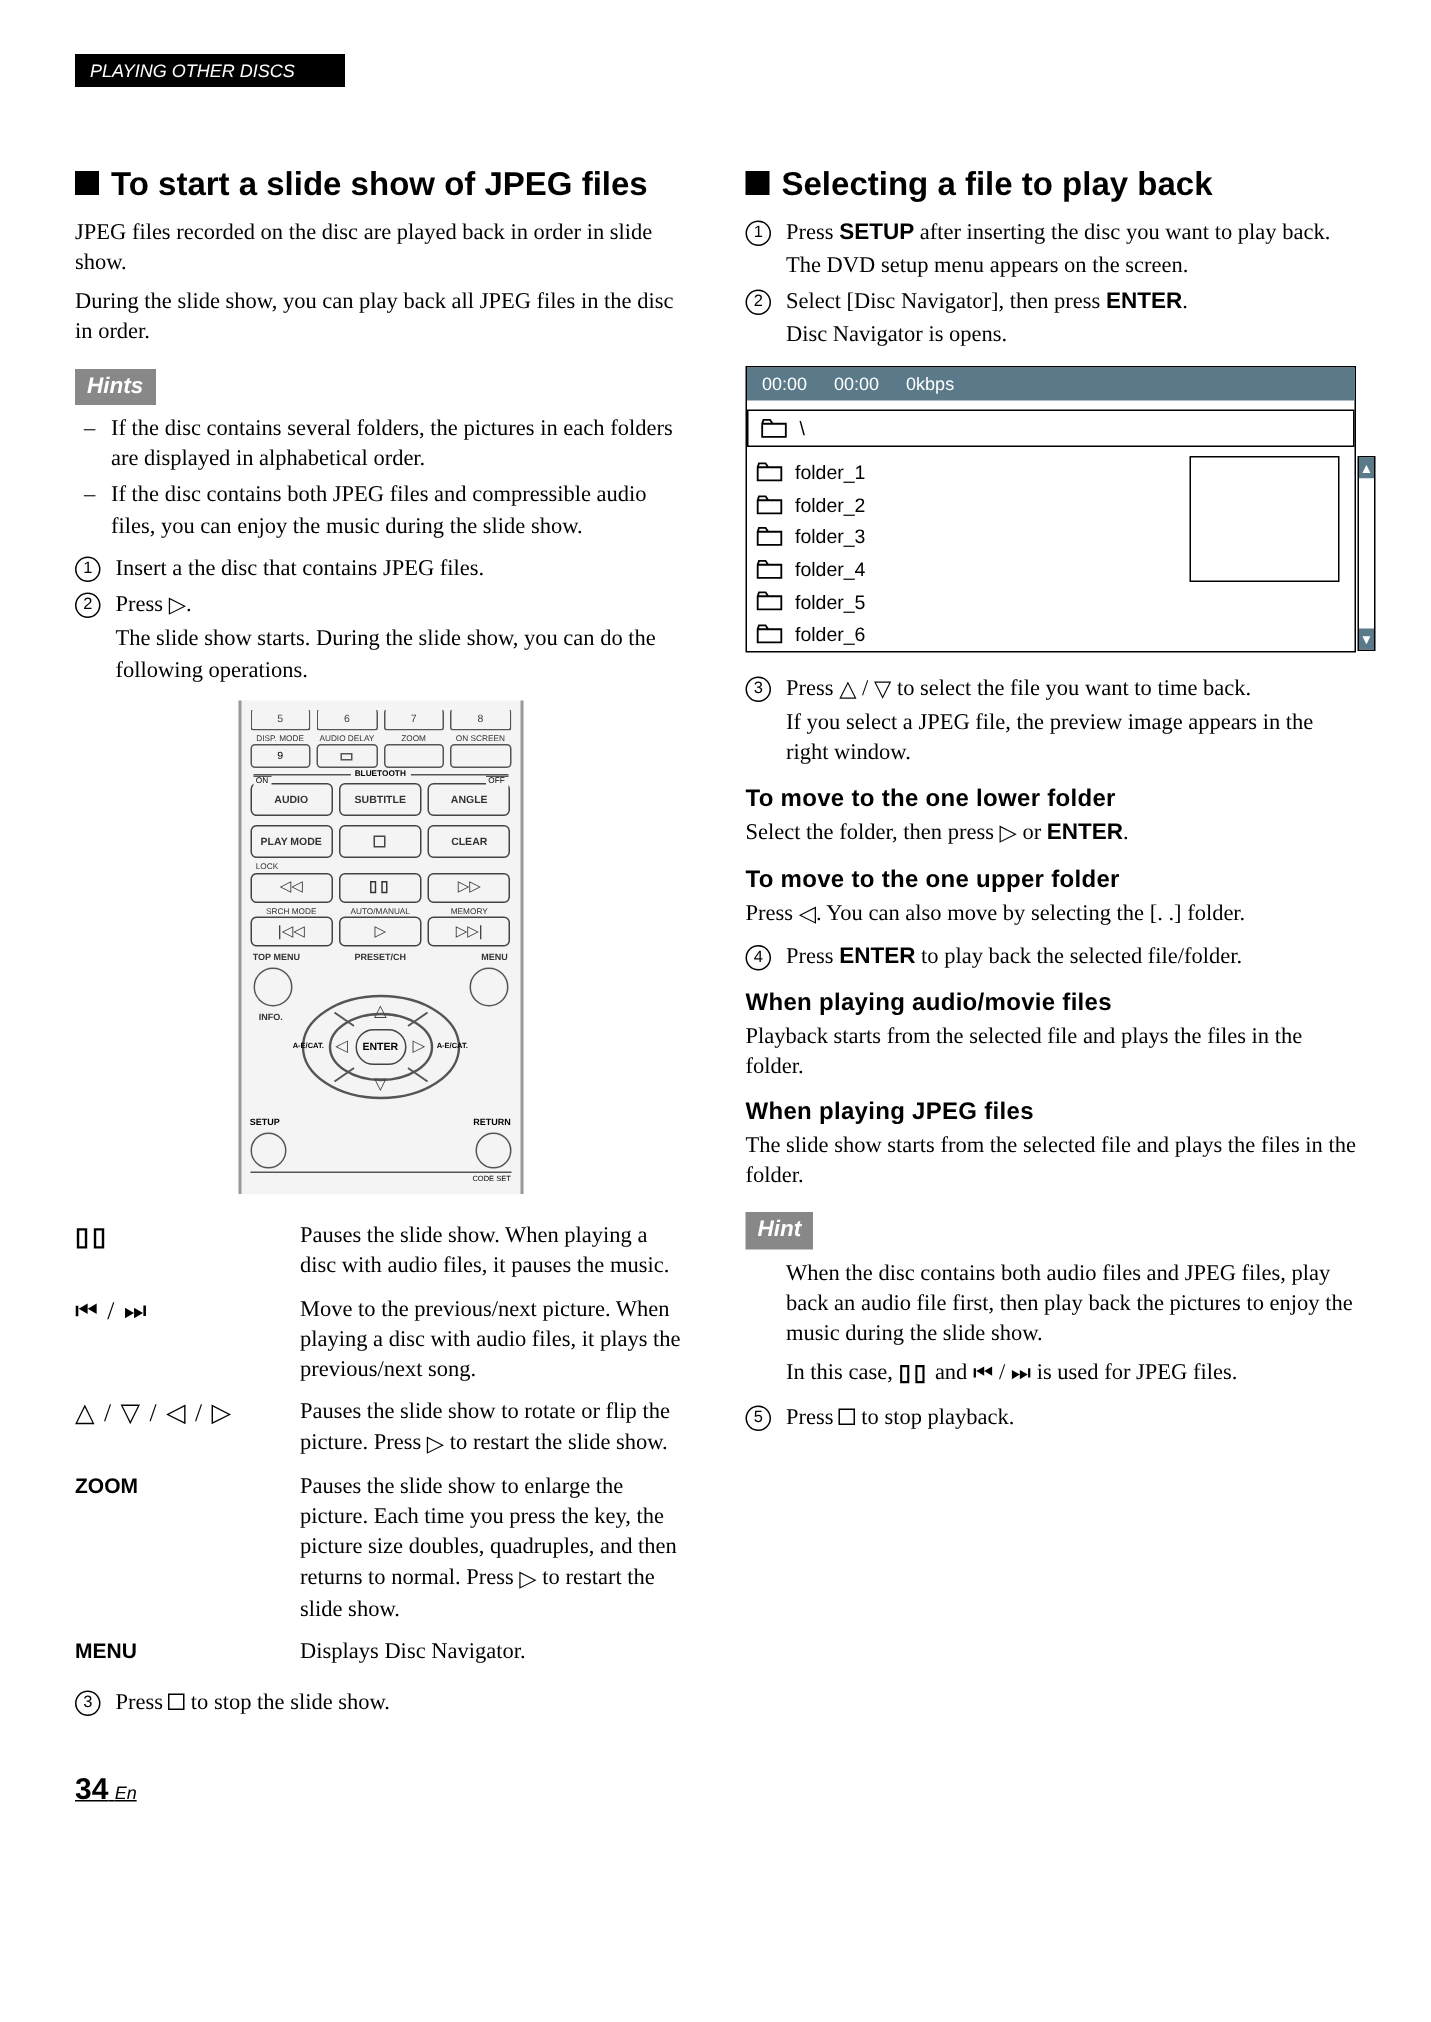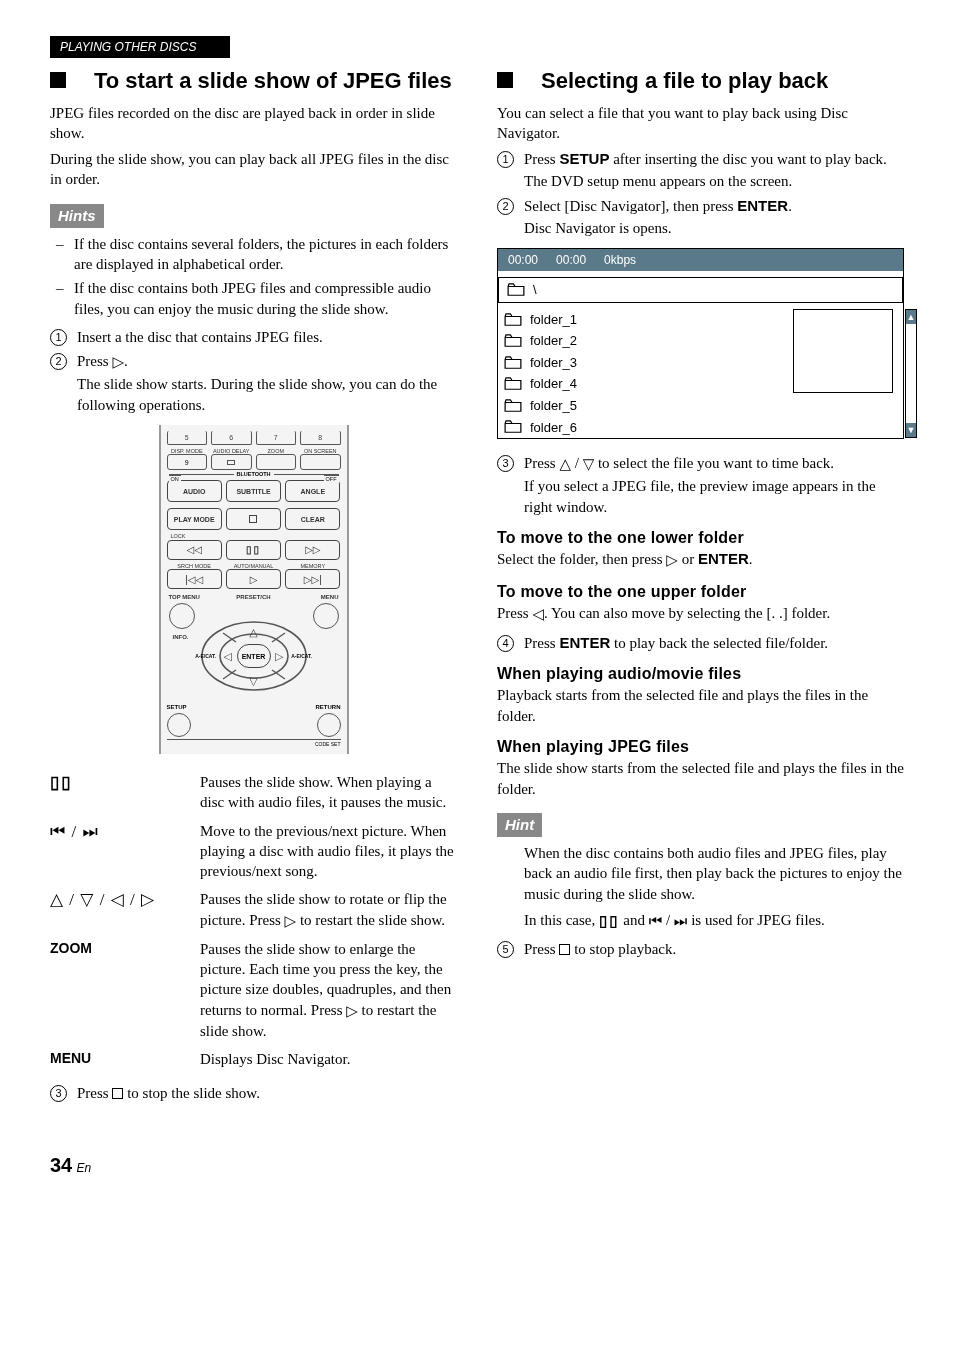--- a/index.html
+++ b/index.html
@@ -20,21 +20,21 @@
     font-weight: normal;
     font-style: italic;
     font-size: 12px;
     padding: 3px 10px;
     margin-bottom: 10px;
     display: inline-block;
     min-width: 180px;
   }
   .columns { display: flex; gap: 40px; }
   .col { flex: 1; min-width: 0; }
-  .heading-row { display: flex; align-items: flex-start; gap: 28px; margin-bottom: 8px; }
+  .heading-row { display: flex; align-items: flex-start; gap: 8px; margin-bottom: 8px; margin-top: 42px; }
   .square { width: 16px; height: 16px; background: #000; flex: 0 0 auto; margin-top: 4px; }
   h2 {
     font-family: Arial, Helvetica, sans-serif;
     font-weight: bold;
     font-size: 22px;
     line-height: 1.2;
   }
   .para { margin-bottom: 6px; }
   .hint-badge {
     display: inline-block;
@@ -152,21 +152,21 @@
   .nav-scroll { position:absolute; right:-14px; top:0; bottom:0; width:12px; border:1.4px solid #000; display:flex; flex-direction:column;}
   .nav-scroll .arrow { height:14px; display:flex; align-items:center; justify-content:center; font-size:9px; background:#5a7a8a; color:#fff;}
   .nav-scroll .track { flex:1; background:#fff;}
   .nav-scroll .arrow.bottom{}
   svg.folder { width:18px; height:14px; flex:0 0 auto;}
   svg.folder path { fill:none; stroke:#000; stroke-width:1.4; }
 
   .inline-icon { font-size: 15px; vertical-align: -1px; }
   .enter-word, .setup-word { font-family: Arial,sans-serif; font-weight:bold; }
 
-  .page-num { margin-top: 44px; font-family: Arial, sans-serif; }
+  .page-num { margin-top: 30px; font-family: Arial, sans-serif; text-decoration: underline; }
   .page-num .n { font-weight: bold; font-size: 20px; }
   .page-num .en { font-style: italic; font-size: 12px; }
 </style>
 </head>
 <body>
 
 
 
 <div class="section-bar">PLAYING OTHER DISCS</div>
 
@@ -329,21 +329,20 @@
         <span>Press </span><span class="inline-icon" style="display:inline-block;width:11px;height:11px;border:1.5px solid #000;vertical-align:-1px"></span><span> to stop the slide show.</span>
       </div>
     </div>
   </div>
 
   <div class="col">
     <div class="heading-row">
       <div class="square"></div>
       <h2>Selecting a file to play back</h2>
     </div>
-    <p class="para">You can select a file that you want to play back using Disc Navigator.</p>
 
     <div class="step">
       <div class="step-num">1</div>
       <div class="step-body">
         <span>Press </span><span class="setup-word">SETUP</span><span> after inserting the disc you want to play back.</span>
         <div class="sub">The DVD setup menu appears on the screen.</div>
       </div>
     </div>
 
     <div class="step">

